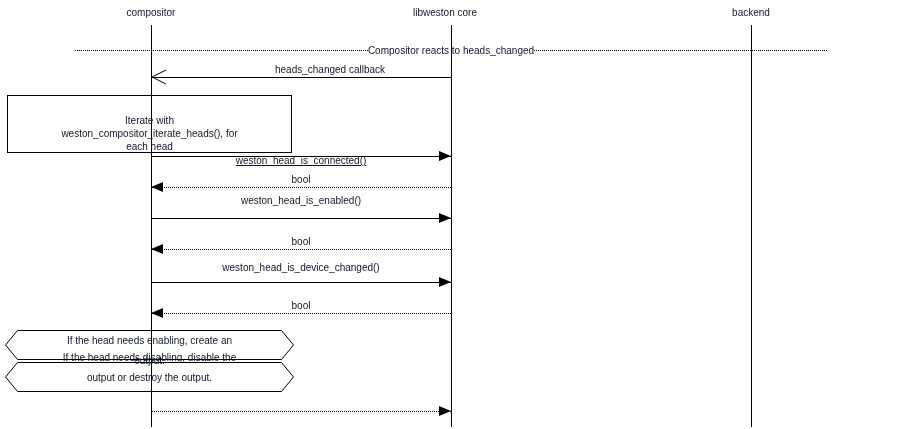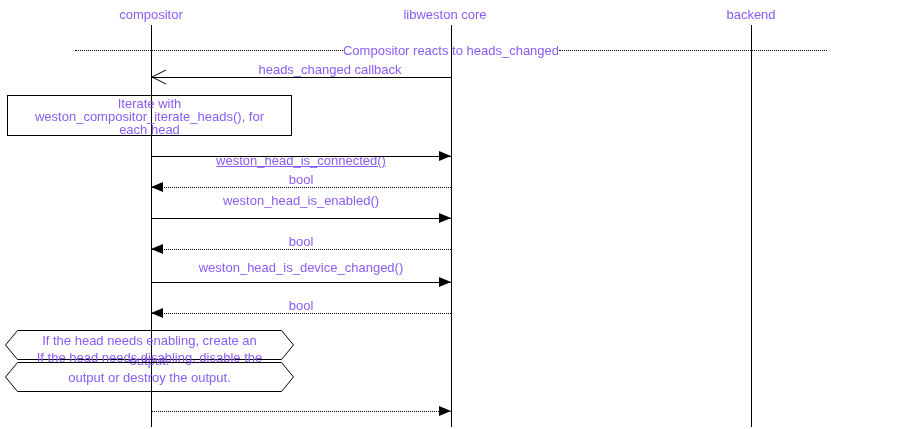--- a/index.html
+++ b/index.html
@@ -2,22 +2,22 @@
 <html><head>
 <meta charset="utf-8">
 <style>
   html, body { margin: 0; padding: 0; }
   .diagram {
     position: relative;
     width: 900px;
     height: 429px;
     background: #ffffff;
     font-family: "Liberation Sans", sans-serif;
-    font-size: 13px;
-    color: #8b5cf6;
+    font-size: 10px;
+    color: #0f172a;
     overflow: hidden;
   }
   .actor-label {
     position: absolute;
     top: 7px;
     transform: translateX(-50%);
     white-space: nowrap;
     text-align: center;
   }
   .lifeline {
@@ -81,21 +81,21 @@
     position: absolute;
     left: 7px;
     top: 95px;
     width: 283px;
     height: 38px;
     border: 1px solid #000000;
     background: transparent;
     text-align: center;
     white-space: pre-line;
     line-height: 13px;
-    padding-top: 1px;
+    padding-top: 18px;
   }
   .hex { position: absolute; left: 5px; }
   .hex-text {
     position: absolute;
     left: 5px;
     width: 289px;
     text-align: center;
     white-space: pre-line;
     line-height: 20px;
   }

